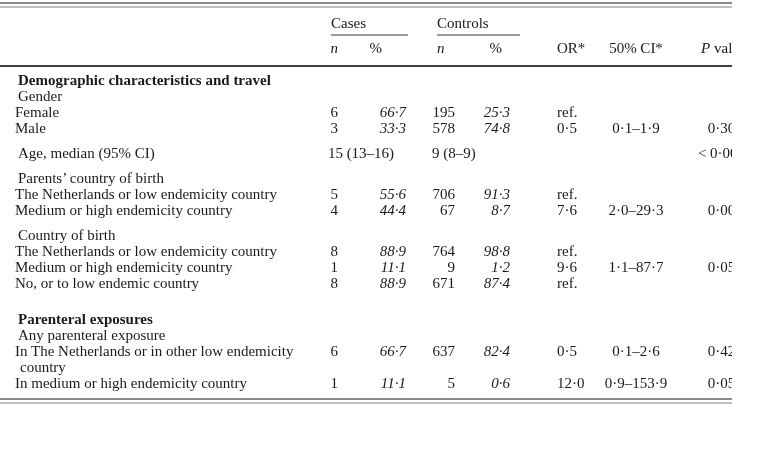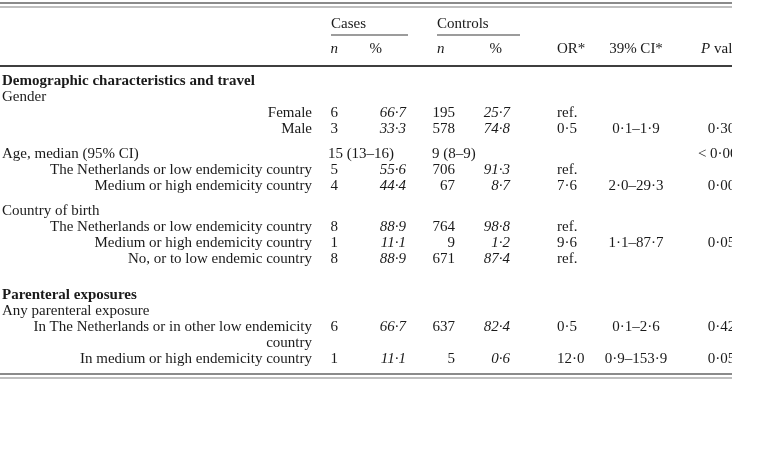--- a/index.html
+++ b/index.html
@@ -34,23 +34,23 @@
   th.tn-h { text-align:left;  padding-left:31px; }
   th.tp-h { text-align:right; padding-right:8px; }
   th.or-h { text-align:left;  padding-left:47px; white-space:nowrap; }
   th.ci-h { text-align:center; white-space:nowrap; }
   th.p-h  { text-align:center; padding-left:12px; white-space:nowrap; }
 
   
   tbody tr:first-child > td { padding-top:5px; }
   tr.gap-small > td { padding-top:9px; }
   tr.gap-large > td { padding-top:20px; }
-  td.lbl { padding-left:2px; }
+  td.lbl { padding-left:18px; }
   td.lbl.section { font-weight:bold; }
-  td.lbl.item { padding-left:15px;text-align:right; }
+  td.lbl.item { padding-left:15px; }
   td.lbl .line2 { display:block; padding-left:5px; }
   td.cn { text-align:right; padding-right:2px; }
   td.cp { text-align:right; font-style:italic; }
   td.tn { text-align:right; padding-right:1px; }
   td.tp { text-align:right; font-style:italic; }
   td.or { text-align:left; padding-left:47px; white-space:nowrap; }
   td.ci { text-align:center; white-space:nowrap;margin-top:46px; }
   td.p  { text-align:center; white-space:nowrap; }
   td.cspan { text-align:center; padding-left:4px;  white-space:nowrap; }
   td.tspan { text-align:left; padding-left:26px; white-space:nowrap; }
@@ -91,37 +91,37 @@
         <th></th>
         <th></th>
       </tr>
       <tr class="hsub">
         <th></th>
         <th class="cn-h it">n</th>
         <th class="cp-h">%</th>
         <th class="tn-h it">n</th>
         <th class="tp-h">%</th>
         <th class="or-h">OR*</th>
-        <th class="ci-h">39% CI*</th>
+        <th class="ci-h">50% CI*</th>
         <th class="p-h"><i>P</i><span> value*</span></th>
       </tr>
     </thead>
     <tbody id="table-body">
         <tr>
           <td class="lbl section" colspan="8">Demographic characteristics and travel</td>
         </tr>
         <tr>
           <td class="lbl group" colspan="8">Gender</td>
         </tr>
         <tr>
           <td class="lbl item">Female</td>
           <td class="cn">6</td>
           <td class="cp">66·7</td>
           <td class="tn">195</td>
-          <td class="tp">25·7</td>
+          <td class="tp">25·3</td>
           <td class="or">ref.</td>
           <td class="ci"></td>
           <td class="p"></td>
         </tr>
         <tr>
           <td class="lbl item">Male</td>
           <td class="cn">3</td>
           <td class="cp">33·3</td>
           <td class="tn">578</td>
           <td class="tp">74·8</td>
@@ -130,20 +130,23 @@
           <td class="p">0·30</td>
         </tr>
         <tr class="gap-small">
           <td class="lbl">Age, median (95% CI)</td>
           <td class="cspan" colspan="2">15 (13–16)</td>
           <td class="tspan" colspan="2">9 (8–9)</td>
           <td class="or"></td>
           <td class="ci"></td>
           <td class="p">&lt; 0·001</td>
         </tr>
+        <tr class="gap-small">
+          <td class="lbl group" colspan="8">Parents’ country of birth</td>
+        </tr>
         <tr>
           <td class="lbl item">The Netherlands or low endemicity country</td>
           <td class="cn">5</td>
           <td class="cp">55·6</td>
           <td class="tn">706</td>
           <td class="tp">91·3</td>
           <td class="or">ref.</td>
           <td class="ci"></td>
           <td class="p"></td>
         </tr>

